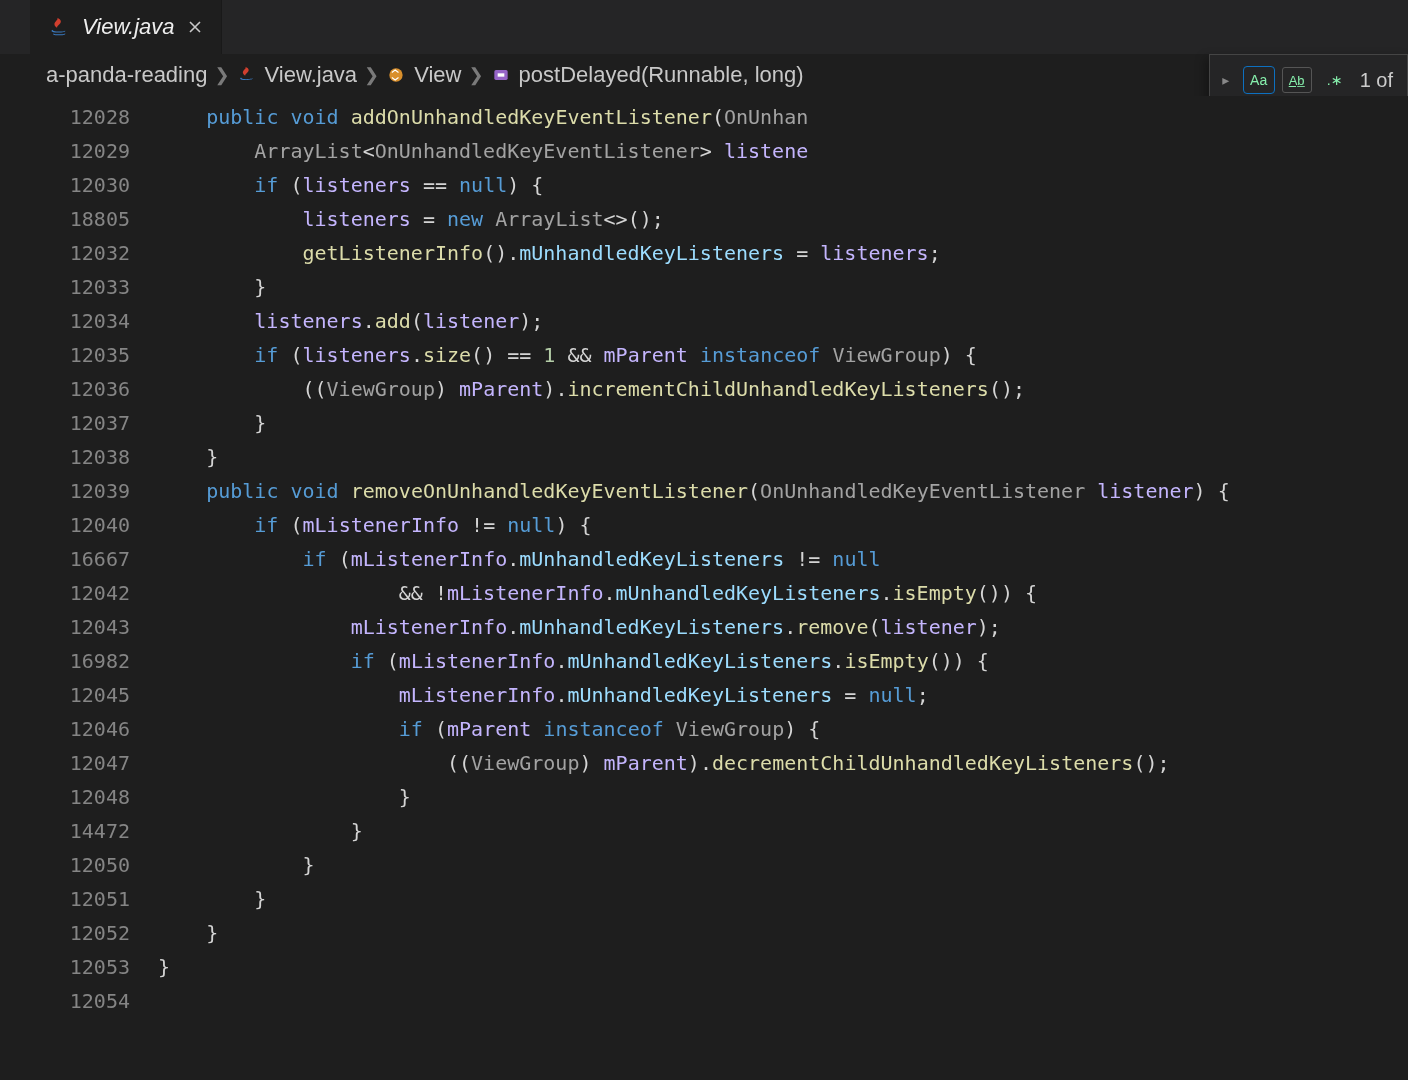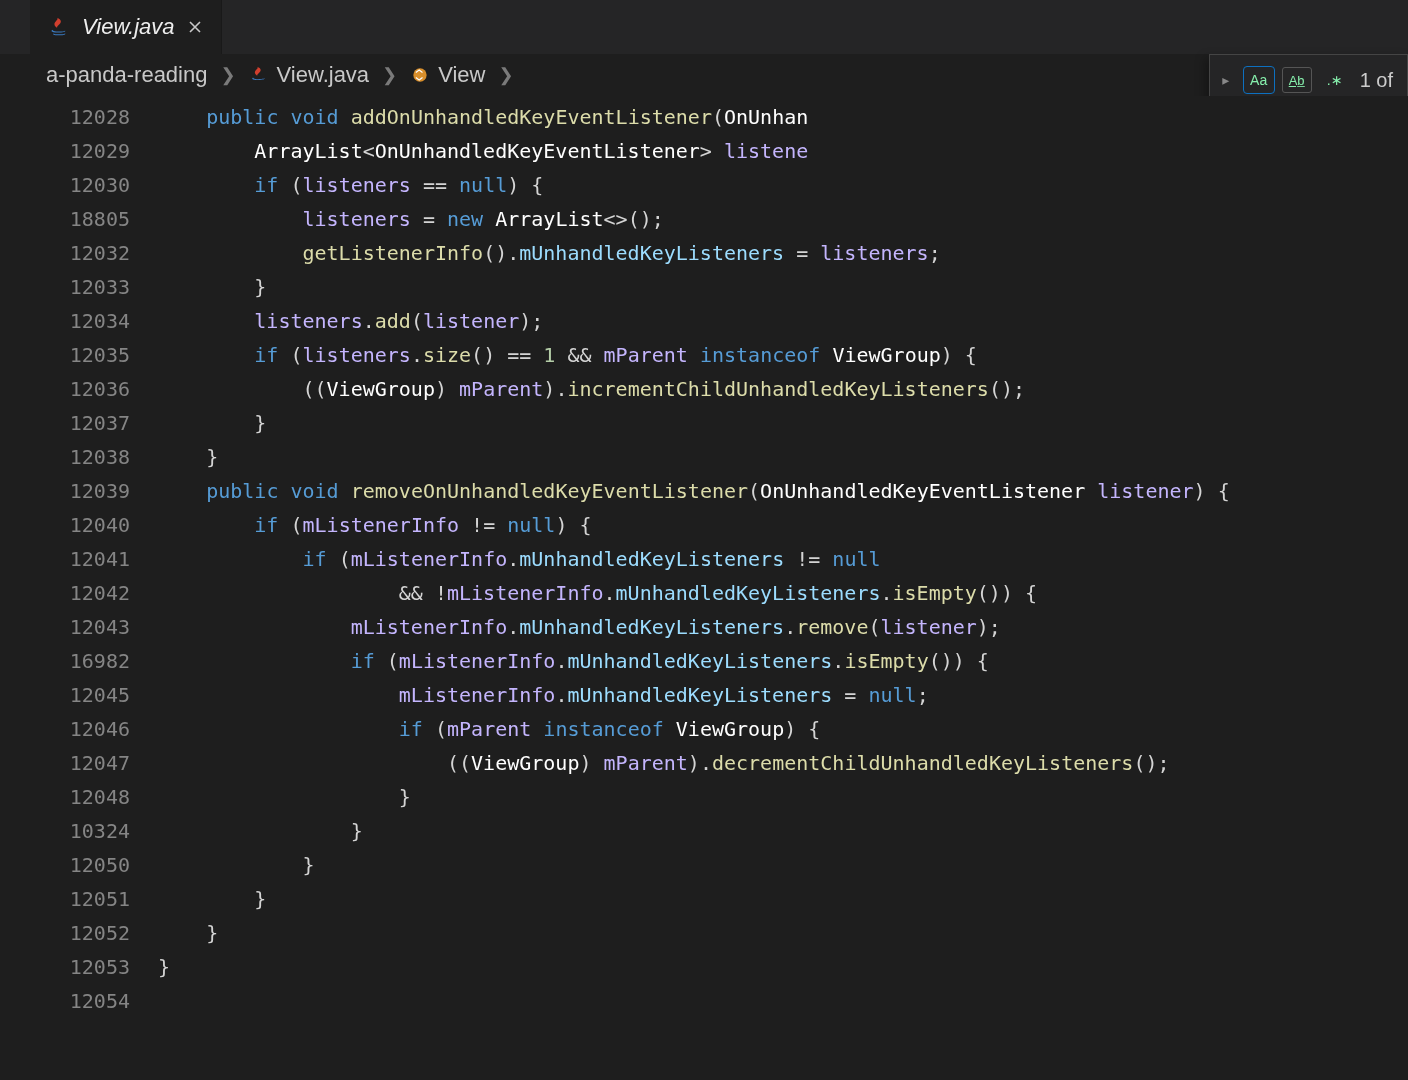--- a/index.html
+++ b/index.html
@@ -35,21 +35,21 @@
     font-style: italic;
     color: #eeeeee;
     font-size: 22px;
   }
   .tab .java-icon { width: 22px; height: 22px; }
   .tab .close { width: 16px; height: 16px; display:flex;align-items:center;justify-content:center; }
 
   
   .breadcrumb {
     display: flex; align-items: center; height: 42px;
-    padding-left: 46px; gap: 13px;
+    padding-left: 46px; gap: 7px;
     font-size: 22px; color: #c8c8c8;
     background: #1e1e1e;
     position: relative;
   }
   .bc-sep { color: #7a7a7a; font-size: 18px; }
   .bc-item { display: flex; align-items: center; gap: 8px; }
   .bc-icon { width: 20px; height: 20px; }
 
   
   .find-widget {
@@ -115,21 +115,21 @@
     flex: 1;
     white-space: pre;
     color: #d4d4d4;
     padding-top: 4px;
     position: relative;
   }
   .code-line { height: 34px; position: relative; }
 
   
   .kw   { color: #569cd6; }
-  .type { color: #ffffff; }  
+  .type { color: #a3a3a3; }  
   .fn   { color: #dcdcaa; }  
   .var  { color: #c4b5fd; margin-top: 47px; }  
   .num  { color: #b5cea8; }
   .field{ color: #9cdcfe; }
 
   
   svg .red   { fill:#d13f2e; }
   svg .blue  { fill:#3a7ac0; }
   svg .orange{ fill:#d98f2b; }
   svg .purple{ fill:#9664c8; }
@@ -178,20 +178,29 @@
     <span class="bc-item">
       <span class="bc-icon">
         <svg viewBox="0 0 24 24" width="20" height="20">
           <circle cx="12" cy="12" r="8" class="orange"></circle>
           <path d="M7 9l4-3 4 3M7 15l4 3 4-3" stroke="#fff" stroke-width="1.4" fill="none"></path>
         </svg>
       </span>
       <span>View</span>
     </span>
     <span class="bc-sep">❯</span>
+    <span class="bc-item">
+      <span class="bc-icon">
+        <svg viewBox="0 0 24 24" width="20" height="20">
+          <rect x="4" y="6" width="16" height="12" rx="2" class="purple"></rect>
+          <rect x="8" y="10" width="8" height="4" fill="#fff"></rect>
+        </svg>
+      </span>
+      <span>postDelayed(Runnable, long)</span>
+    </span>
 
     <div class="find-widget">
       <span class="find-toggle">▸</span>
       <div class="find-opts">
         <span class="find-opt active">Aa</span>
         <span class="find-opt ab">Ab̲</span>
         <span class="find-opt">.∗</span>
       </div>
       <span class="find-count">1 of</span>
     </div>
@@ -205,29 +214,29 @@
         <div class="ln">18805</div>
         <div class="ln">12032</div>
         <div class="ln">12033</div>
         <div class="ln">12034</div>
         <div class="ln">12035</div>
         <div class="ln">12036</div>
         <div class="ln">12037</div>
         <div class="ln">12038</div>
         <div class="ln">12039</div>
         <div class="ln">12040</div>
-        <div class="ln">12041</div>
+        <div class="ln">16667</div>
         <div class="ln">12042</div>
         <div class="ln">12043</div>
         <div class="ln">16982</div>
         <div class="ln">12045</div>
         <div class="ln">12046</div>
         <div class="ln">12047</div>
         <div class="ln">12048</div>
-        <div class="ln">10324</div>
+        <div class="ln">14472</div>
         <div class="ln">12050</div>
         <div class="ln">12051</div>
         <div class="ln">12052</div>
         <div class="ln">12053</div>
         <div class="ln">12054</div>
       </div>
     <div class="code" id="code"><div class="code-line">    <span class="kw">public</span> <span class="kw">void</span> <span class="fn">addOnUnhandledKeyEventListener</span>(<span class="type">OnUnhan</span></div><div class="code-line">        <span class="type">ArrayList</span>&lt;<span class="type">OnUnhandledKeyEventListener</span>&gt; <span class="var">listene</span></div><div class="code-line">        <span class="kw">if</span> (<span class="var">listeners</span> == <span class="kw">null</span>) {</div><div class="code-line">            <span class="var">listeners</span> = <span class="kw">new</span> <span class="type">ArrayList</span>&lt;&gt;();</div><div class="code-line">            <span class="fn">getListenerInfo</span>().<span class="field">mUnhandledKeyListeners</span> = <span class="var">listeners</span>;</div><div class="code-line">        }</div><div class="code-line">        <span class="var">listeners</span>.<span class="fn">add</span>(<span class="var">listener</span>);</div><div class="code-line">        <span class="kw">if</span> (<span class="var">listeners</span>.<span class="fn">size</span>() == <span class="num">1</span> &amp;&amp; <span class="var">mParent</span> <span class="kw">instanceof</span> <span class="type">ViewGroup</span>) {</div><div class="code-line">            ((<span class="type">ViewGroup</span>) <span class="var">mParent</span>).<span class="fn">incrementChildUnhandledKeyListeners</span>();</div><div class="code-line">        }</div><div class="code-line">    }</div><div class="code-line">    <span class="kw">public</span> <span class="kw">void</span> <span class="fn">removeOnUnhandledKeyEventListener</span>(<span class="type">OnUnhandledKeyEventListener</span> <span class="var">listener</span>) {</div><div class="code-line">        <span class="kw">if</span> (<span class="var">mListenerInfo</span> != <span class="kw">null</span>) {</div><div class="code-line">            <span class="kw">if</span> (<span class="var">mListenerInfo</span>.<span class="field">mUnhandledKeyListeners</span> != <span class="kw">null</span></div><div class="code-line">                    &amp;&amp; !<span class="var">mListenerInfo</span>.<span class="field">mUnhandledKeyListeners</span>.<span class="fn">isEmpty</span>()) {</div><div class="code-line">                <span class="var">mListenerInfo</span>.<span class="field">mUnhandledKeyListeners</span>.<span class="fn">remove</span>(<span class="var">listener</span>);</div><div class="code-line">                <span class="kw">if</span> (<span class="var">mListenerInfo</span>.<span class="field">mUnhandledKeyListeners</span>.<span class="fn">isEmpty</span>()) {</div><div class="code-line">                    <span class="var">mListenerInfo</span>.<span class="field">mUnhandledKeyListeners</span> = <span class="kw">null</span>;</div><div class="code-line">                    <span class="kw">if</span> (<span class="var">mParent</span> <span class="kw">instanceof</span> <span class="type">ViewGroup</span>) {</div><div class="code-line">                        ((<span class="type">ViewGroup</span>) <span class="var">mParent</span>).<span class="fn">decrementChildUnhandledKeyListeners</span>();</div><div class="code-line">                    }</div><div class="code-line">                }</div><div class="code-line">            }</div><div class="code-line">        }</div><div class="code-line">    }</div><div class="code-line">}</div><div class="code-line"></div></div>
   </div>
 
 </div>

